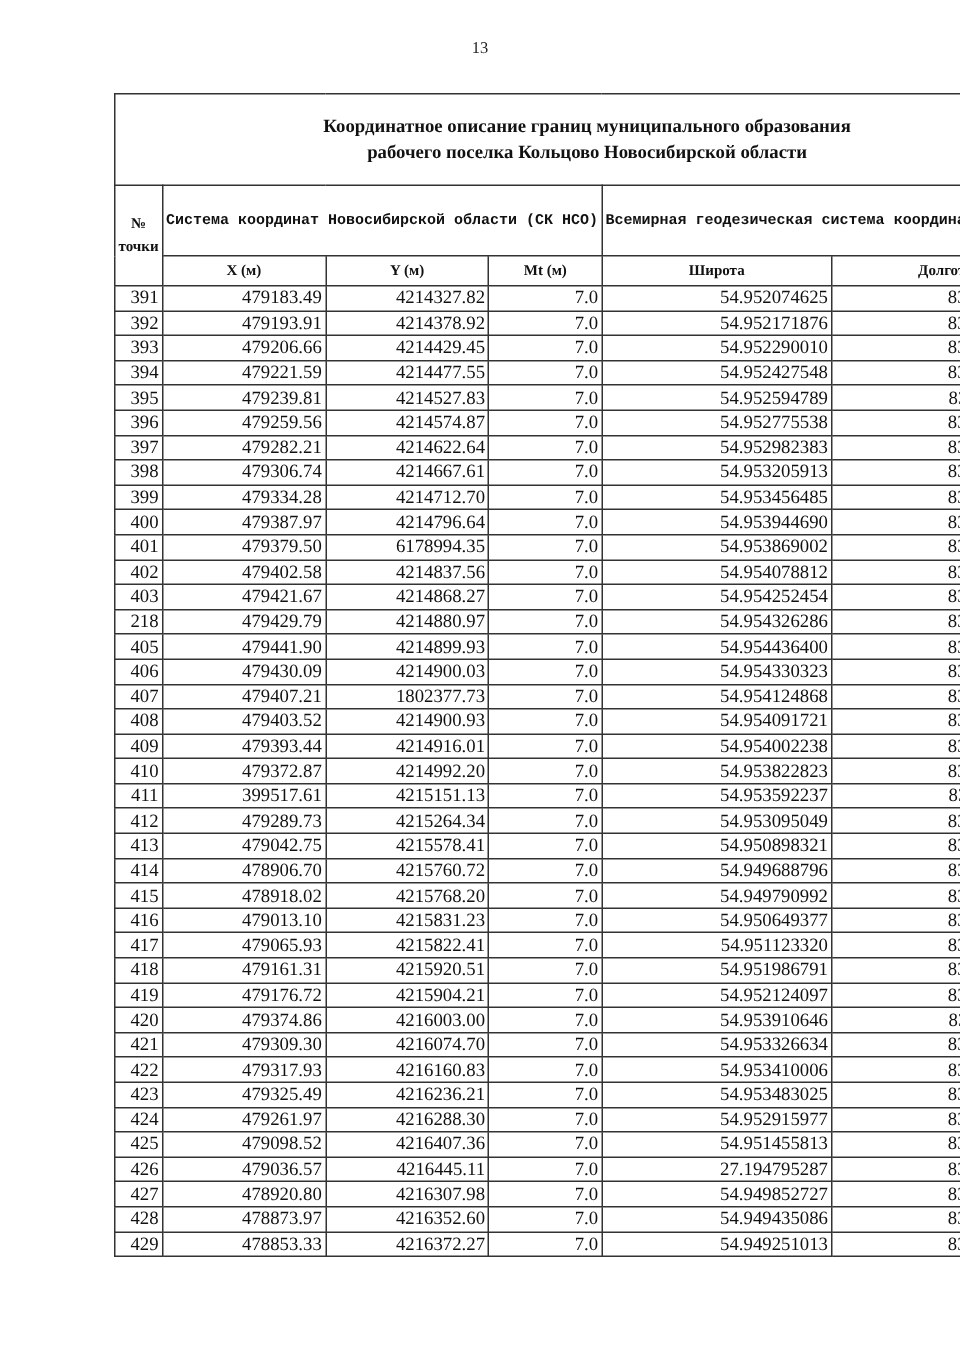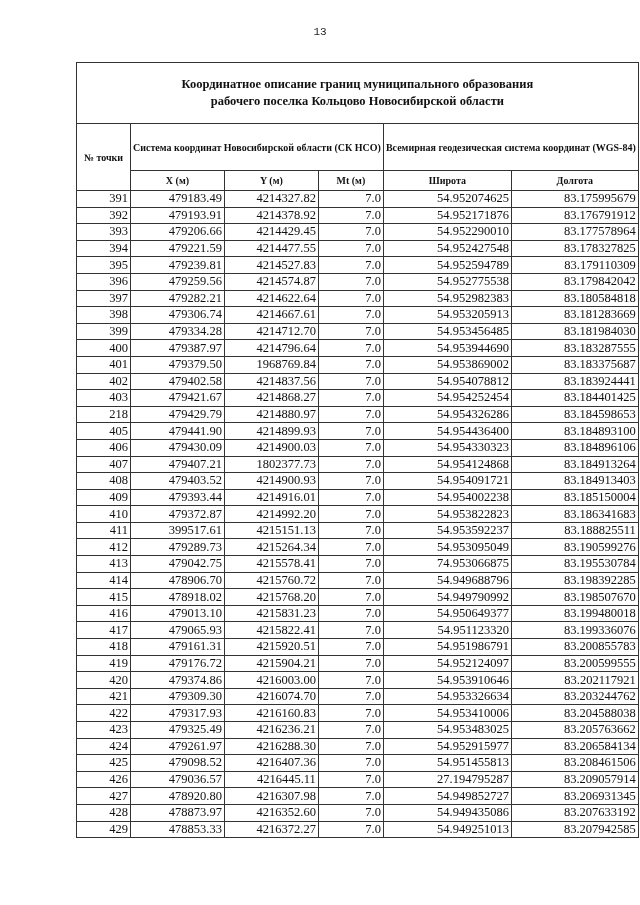--- a/index.html
+++ b/index.html
@@ -1,31 +1,31 @@
 <!DOCTYPE html>
 <html><head>
 <meta charset="utf-8">
 <style>
   html, body { margin: 0; padding: 0; background: #ffffff; }
   body { width: 640px; height: 905px; position: relative; overflow: hidden; }
   .page-number {
     position: absolute; top: 26px; left: 0; width: 640px; text-align: center;
-    font-family: Liberation Mono, monospace; font-size: 11px; color: #222;
+    font-family: Liberation Serif, serif; font-size: 11px; color: #222;
   }
   table.coord {
     position: absolute; left: 76px; top: 62px;
     border-collapse: collapse; table-layout: fixed;
     font-family: "Liberation Serif", serif; color: #111;
   }
   table.coord td, table.coord th {
     border: 1px solid #333; padding: 0 2px; overflow: hidden; white-space: nowrap;
   }
   th { font-weight: bold; font-size: 10px; text-align: center; line-height: 15px; }
   th.title { height: 60px; font-size: 12.5px; white-space: normal; line-height: 17px; padding-top: 4px; }
-  th.group { height: 46px; white-space: normal; }
+  th.group { height: 46px; white-space: normal; font-family: Liberation Mono, monospace; }
   th.sub { height: 19px; }
   td { font-size: 12.5px; text-align: right; height: 15.6px; line-height: 15px; }
   col.c-num { width: 54px; }
   col.c-x { width: 91px; }
   col.c-y { width: 91px; }
   col.c-mt { width: 63px; }
   col.c-lat { width: 107px; }
   col.c-lon { width: 106px; }
 </style>
 </head>
@@ -139,21 +139,21 @@
         <td>400</td>
         <td>479387.97</td>
         <td>4214796.64</td>
         <td>7.0</td>
         <td>54.953944690</td>
         <td>83.183287555</td>
       </tr>
       <tr>
         <td>401</td>
         <td>479379.50</td>
-        <td>1968769.84</td>
+        <td>6178994.35</td>
         <td>7.0</td>
         <td>54.953869002</td>
         <td>83.183375687</td>
       </tr>
       <tr>
         <td>402</td>
         <td>479402.58</td>
         <td>4214837.56</td>
         <td>7.0</td>
         <td>54.954078812</td>
@@ -237,21 +237,21 @@
         <td>4215264.34</td>
         <td>7.0</td>
         <td>54.953095049</td>
         <td>83.190599276</td>
       </tr>
       <tr>
         <td>413</td>
         <td>479042.75</td>
         <td>4215578.41</td>
         <td>7.0</td>
-        <td>74.953066875</td>
+        <td>54.950898321</td>
         <td>83.195530784</td>
       </tr>
       <tr>
         <td>414</td>
         <td>478906.70</td>
         <td>4215760.72</td>
         <td>7.0</td>
         <td>54.949688796</td>
         <td>83.198392285</td>
       </tr>

